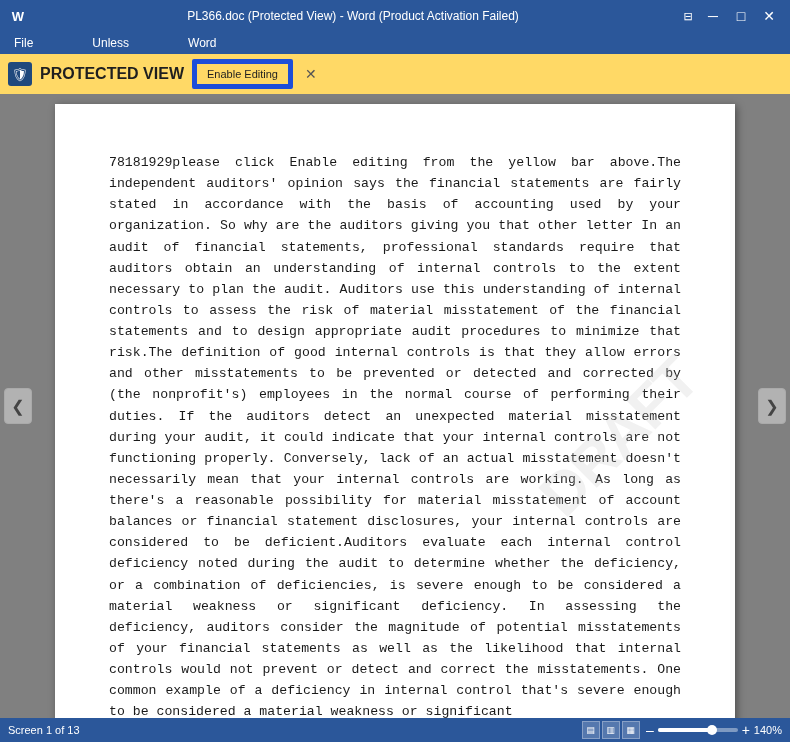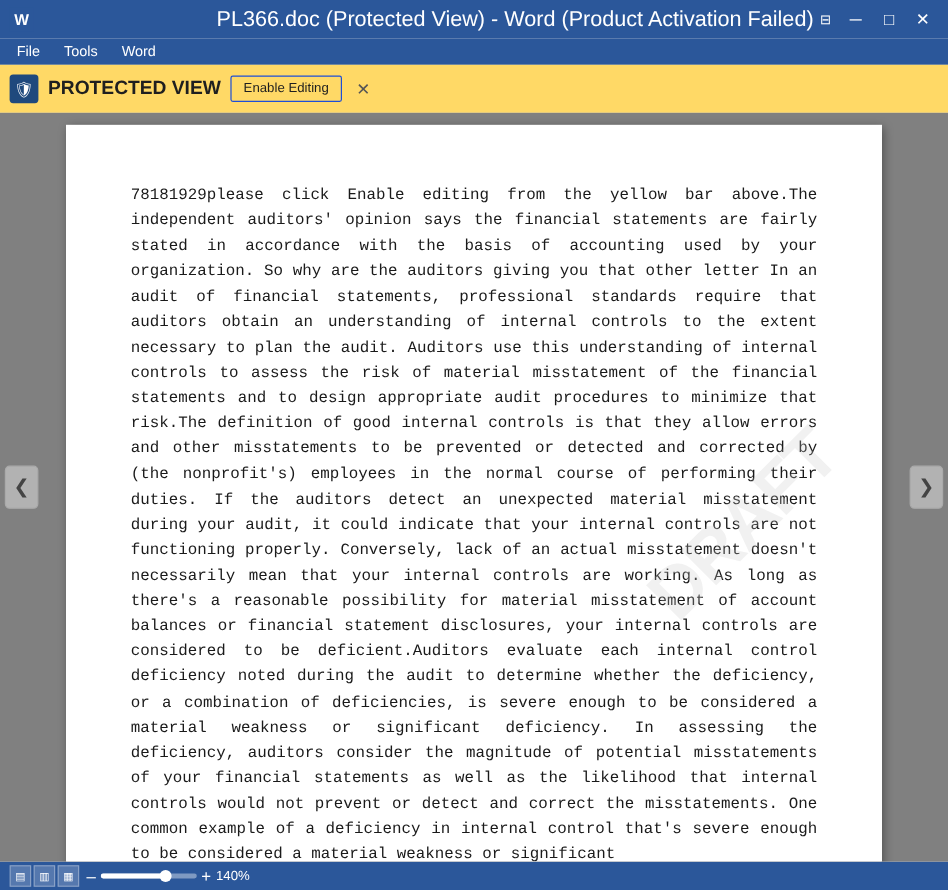--- a/index.html
+++ b/index.html
@@ -35,22 +35,22 @@
       background: #2b579a;
       display: flex;
       align-items: center;
       justify-content: center;
       font-weight: bold;
       font-size: 13px;
       color: white;
     }
     .title-bar-title {
       flex: 1;
-      text-align: right;
-      font-size: 18px;
+      text-align: center;
+      font-size: 12px;
       color: white;
     }
     .title-bar-controls {
       display: flex;
       align-items: center;
       gap: 2px;
     }
     .title-btn {
       width: 26px;
       height: 26px;
@@ -75,20 +75,21 @@
 
     
     .menu-bar {
       background: #2b579a;
       color: white;
       height: 22px;
       display: flex;
       align-items: center;
       padding: 0 4px;
       flex-shrink: 0;
+      gap: 39px;
     }
     .menu-item {
       padding: 2px 10px;
       font-size: 12px;
       cursor: pointer;
       border-radius: 2px;
     }
 
     
     .protected-bar {
@@ -120,21 +121,21 @@
       white-space: nowrap;
     }
     .protected-message {
       font-size: 11px;
       color: #1f1f1f;
       flex: 1;
       line-height: 1.3;
     }
     .enable-editing-btn {
       background: #ffd966;
-      border: 1px solid #1d4ed8;
+      border: 5px solid #1d4ed8;
       padding: 4px 10px;
       font-size: 11px;
       cursor: pointer;
       white-space: nowrap;
       border-radius: 2px;
       color: #1f1f1f;
       flex-shrink: 0;
     }
     .bar-close-btn {
       cursor: pointer;
@@ -302,41 +303,42 @@
   <div class="title-bar-controls">
     <div class="ribbon-icon">⊟</div>
     <div class="title-btn">─</div>
     <div class="title-btn">□</div>
     <div class="title-btn close">✕</div>
   </div>
 </div>
 
 <div class="menu-bar">
   <div class="menu-item">File</div>
-  <div class="menu-item">Tools</div>
+  <div class="menu-item">Unless</div>
   <div class="menu-item">Word</div>
 </div>
 
 <div class="protected-bar">
   <div class="shield-icon">🛡</div>
   <span class="protected-label">PROTECTED VIEW</span>
   <button class="enable-editing-btn">Enable Editing</button>
   <span class="bar-close-btn">✕</span>
 </div>
 
 <div class="doc-area">
   <div class="nav-arrow-left">❮</div>
   <div class="document-page">
     <div class="doc-watermark">DRAFT</div>
     <div class="doc-text">78181929please click Enable editing from the yellow bar above.The independent auditors' opinion says the financial statements are fairly stated in accordance with the basis of accounting used by your organization. So why are the auditors giving you that other letter In an audit of financial statements, professional standards require that auditors obtain an understanding of internal controls to the extent necessary to plan the audit. Auditors use this understanding of internal controls to assess the risk of material misstatement of the financial statements and to design appropriate audit procedures to minimize that risk.The definition of good internal controls is that they allow errors and other misstatements to be prevented or detected and corrected by (the nonprofit's) employees in the normal course of performing their duties. If the auditors detect an unexpected material misstatement during your audit, it could indicate that your internal controls are not functioning properly. Conversely, lack of an actual misstatement doesn't necessarily mean that your internal controls are working. As long as there's a reasonable possibility for material misstatement of account balances or financial statement disclosures, your internal controls are considered to be deficient.Auditors evaluate each internal control deficiency noted during the audit to determine whether the deficiency, or a combination of deficiencies, is severe enough to be considered a material weakness or significant deficiency. In assessing the deficiency, auditors consider the magnitude of potential misstatements of your financial statements as well as the likelihood that internal controls would not prevent or detect and correct the misstatements. One common example of a deficiency in internal control that's severe enough to be considered a material weakness or significant</div>
   </div>
   <div class="nav-arrow-right">❯</div>
 </div>
 
 <div class="status-bar">
+  <div class="status-left">Screen 1 of 13</div>
   <div class="status-right">
     <div class="view-btns">
       <div class="view-btn">▤</div>
       <div class="view-btn">▥</div>
       <div class="view-btn">▦</div>
     </div>
     <div class="zoom-slider-area">
       <span class="zoom-minus">–</span>
       <div class="zoom-track">
         <div class="zoom-fill"></div>

